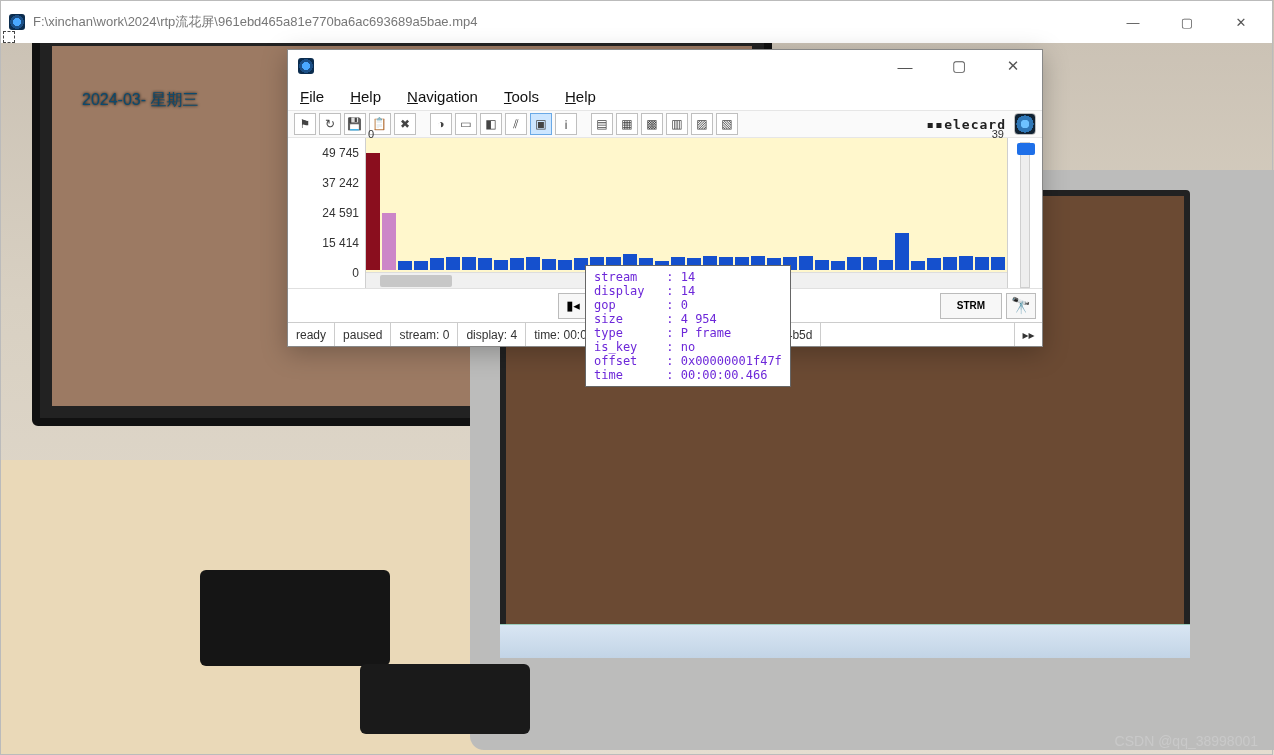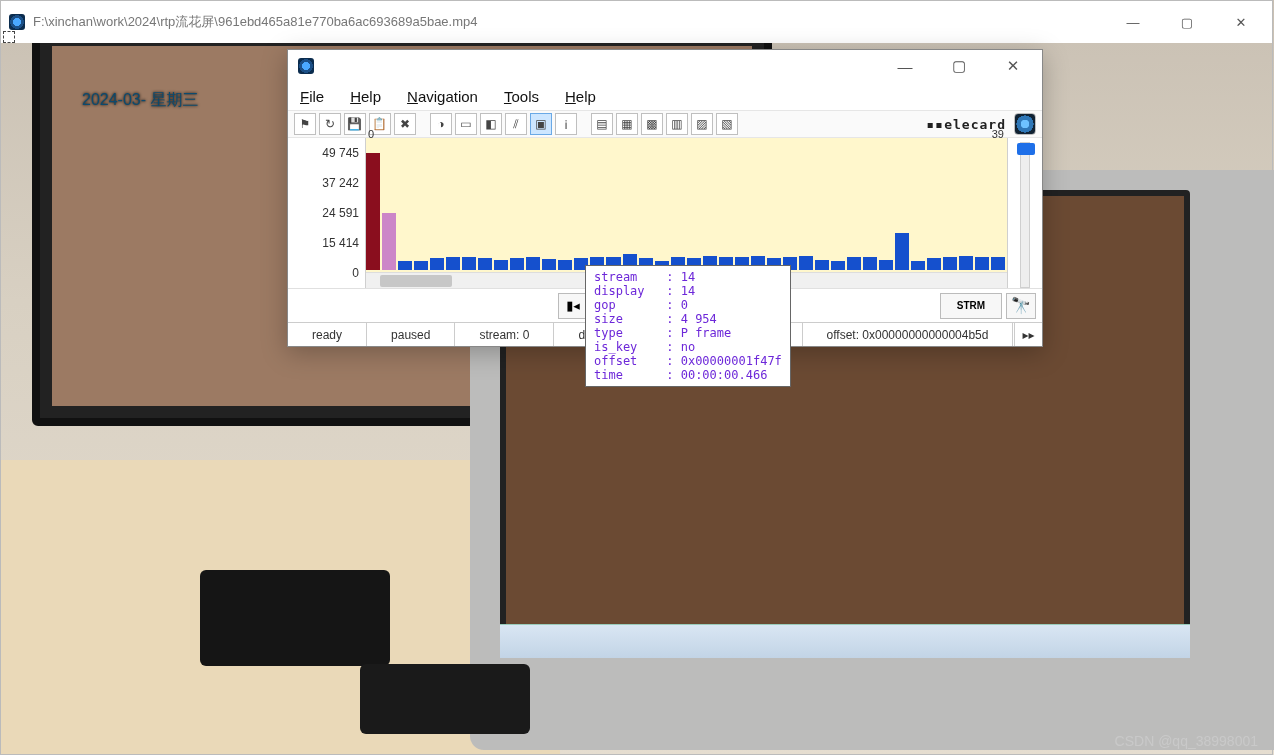--- a/index.html
+++ b/index.html
@@ -102,21 +102,21 @@
 .sqbtn{ width:30px; height:26px; border:1px solid #bbb; background:#f7f7f7;
   display:flex; align-items:center; justify-content:center; }
 .strm{ width:62px; height:26px; border:1px solid #bbb; background:#f7f7f7;
   font-weight:700; font-size:10px; display:flex;
   align-items:center; justify-content:center;}
 .binoc{ font-size:16px; }
 
 
 .status{ height:24px; display:flex; align-items:stretch;
   border-top:1px solid #ccc; font-size:12px; color:#333;}
-.status .cell{ border-right:1px solid #ccc; padding:3px 24px; display:flex;
+.status .cell{ border-right:1px solid #ccc; padding:3px 8px; display:flex;
   align-items:center; background:#fff;}
 .status .spacer{ flex:1; }
 .status .ffwd{ width:28px; display:flex; align-items:center;
   justify-content:center; border-left:1px solid #ccc;}
 
 
 .tooltip{ position:absolute; left:585px; top:265px; z-index:20;
   background:#fff; border:1px solid #666; padding:4px 8px;
   font-family:Consolas,monospace; font-size:12px; line-height:14px;
   color:#6d28d9; white-space:pre;}

